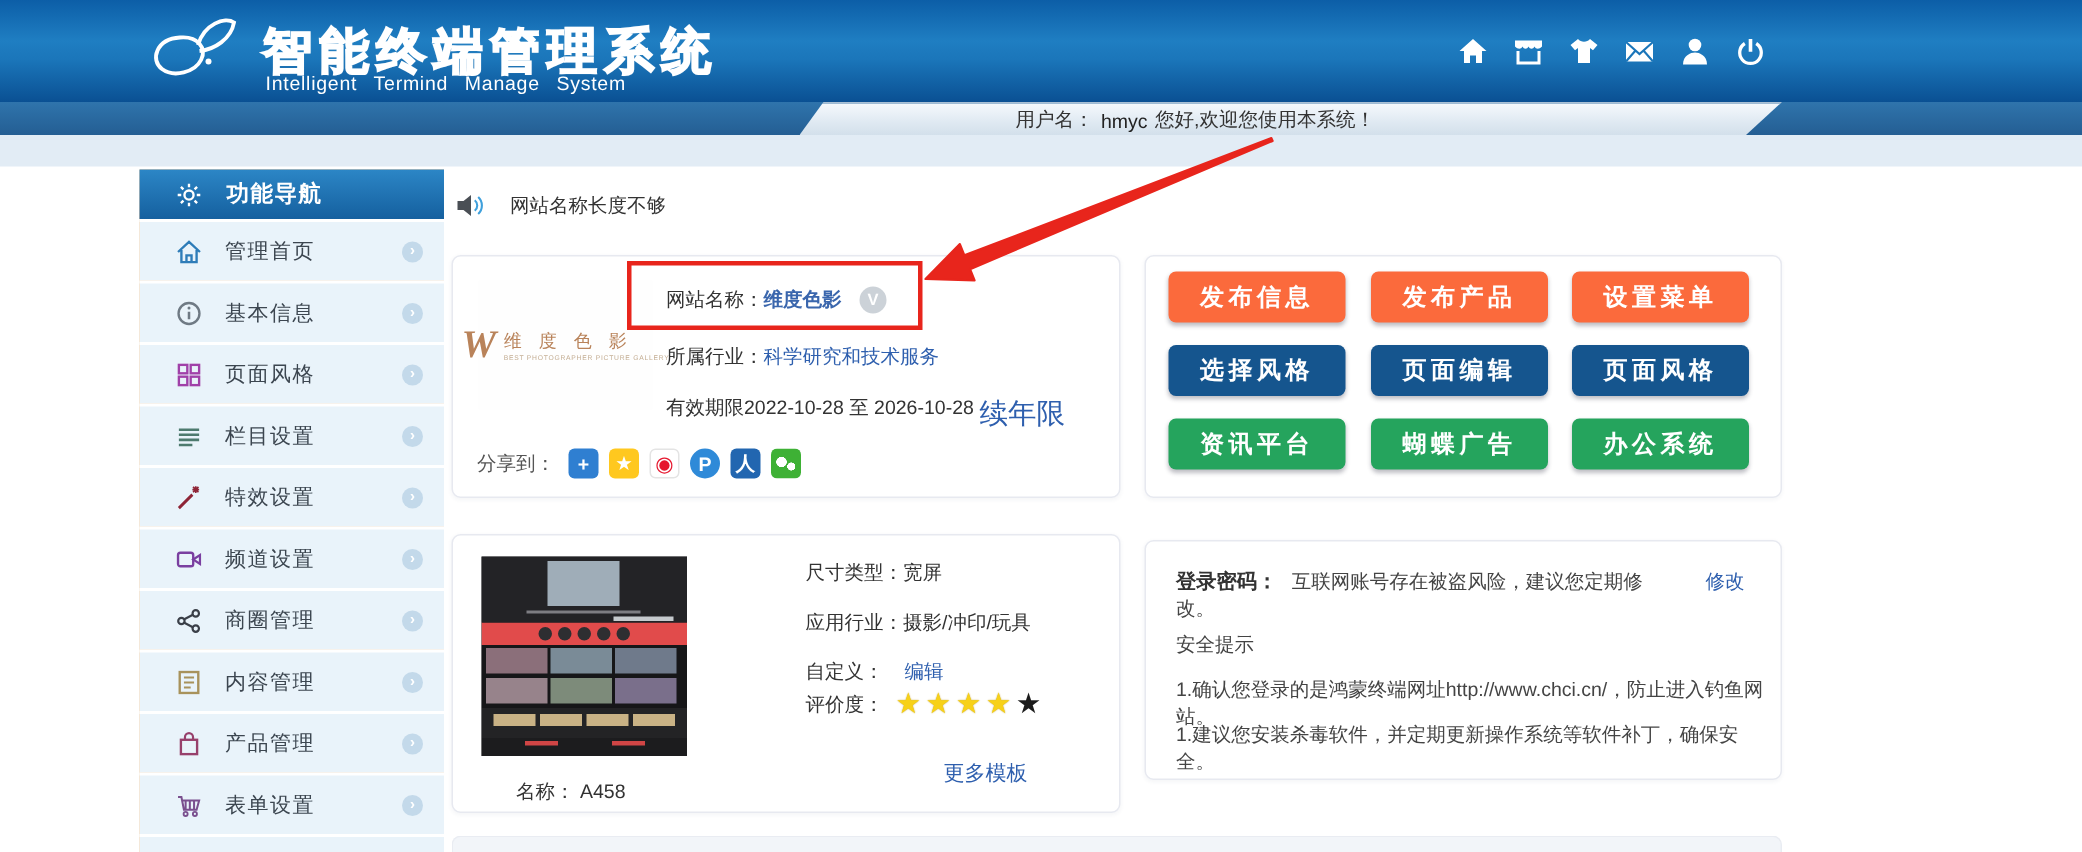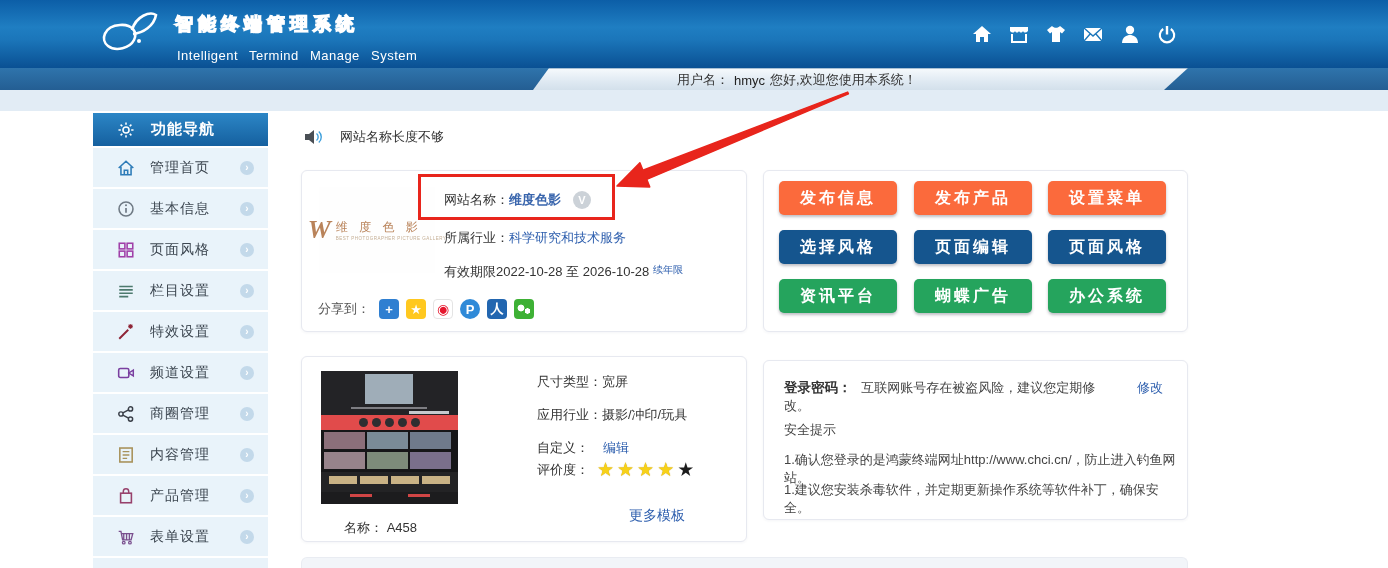--- a/index.html
+++ b/index.html
@@ -4,21 +4,21 @@
 <style>
   * { margin:0; padding:0; box-sizing:border-box; }
   html,body { width:1388px; height:568px; }
   body { font-family:"Liberation Sans","DejaVu Sans",sans-serif; background:#fff; overflow:hidden; }
   #page { position:relative; width:1388px; height:568px; background:#fff; overflow:hidden; }
 
   
   .top-header { position:absolute; left:0; top:0; width:1388px; height:68px;
     background:linear-gradient(180deg,#0c5ea7 0%,#1f7ec2 40%,#1b76ba 58%,#0a5093 100%); }
   .logo-mark { position:absolute; left:96px; top:8px; width:66px; height:54px; }
-  .app-title { position:absolute; left:175px; top:12px; font-size:18px; font-weight:bold;
+  .app-title { position:absolute; left:175px; top:12px; font-size:33px; font-weight:bold;
     letter-spacing:5px; color:rgba(235,245,255,.35); -webkit-text-stroke:1.3px #ffffff;
     text-shadow:0 0 1px #fff; }
   .app-subtitle { position:absolute; left:177px; top:48px; font-size:13px; color:#fff;
     letter-spacing:.5px; word-spacing:7px; }
   .header-icons { position:absolute; left:970px; top:22px; display:flex; gap:13px; }
   .hicon { width:24px; height:24px; display:inline-flex; align-items:center; justify-content:center; cursor:pointer; }
   .hicon svg { width:22px; height:22px; }
 
   
   .greeting-bar { position:absolute; left:0; top:68px; width:1388px; height:22px;
@@ -26,21 +26,21 @@
   .greeting-trapezoid { position:absolute; left:533px; top:0; width:655px; height:22px;
     background:linear-gradient(180deg,#f5f9fc 0%,#dfe9f2 60%,#d3e0eb 100%);
     border-top:1px solid #a9c0d4;
     clip-path:polygon(16px 0,100% 0,calc(100% - 24px) 100%,0 100%); }
   .greeting-text { position:absolute; left:144px; top:0; height:22px; display:flex;
     align-items:center; font-size:13px; color:#333; white-space:nowrap; }
   .greeting-text .uname { font-weight:normal; margin:16px 5px; color:#222; }
   .light-band { position:absolute; left:0; top:90px; width:1388px; height:21px; background:#e2ecf5; }
 
   
-  .sidebar { position:absolute; left:93px; top:113px; width:175px; height:455px; background:#fdba74; }
+  .sidebar { position:absolute; left:93px; top:113px; width:203px; height:455px; background:#fdba74; }
   .sidebar-header { height:33px; background:linear-gradient(180deg,#2c86c6,#15609f);
     display:flex; align-items:center; padding-left:24px; gap:16px; cursor:pointer; }
   .sidebar-header .sh-label { color:#fff; font-size:15px; font-weight:bold; letter-spacing:1px; }
   .side-item { height:41px; display:flex; align-items:center; padding:0 14px 0 24px; gap:15px;
     border-top:2px solid #fff; cursor:pointer; background:#e9f3fa; }
   .side-item:first-of-type { border-top:none; }
   .side-item .s-label { font-size:14px; color:#3c4650; flex:1; letter-spacing:1px; }
   .sicon { width:18px; height:18px; display:inline-flex; }
   .sicon svg { width:18px; height:18px; }
   .chev { width:14px; height:14px; border-radius:50%; background:#c3d9ea; color:#fff;
@@ -67,21 +67,21 @@
   .logo-w { font-family:"Liberation Serif","DejaVu Serif",serif; font-style:italic; font-weight:bold;
     font-size:26px; color:#b9835a; line-height:1; }
   .logo-cn { font-size:12px; color:#b9835a; letter-spacing:4px; white-space:nowrap; }
   .logo-tag { font-size:4.5px; color:#c4ae94; letter-spacing:.5px; white-space:nowrap; }
   .f-row { position:absolute; left:142px; font-size:13px; color:#333; display:flex; align-items:center; }
   .f-label { color:#333; }
   .f-link { color:#2e5fae; cursor:pointer; }
   .sitename-val { color:#3a66ad;font-weight:bold; }
   .vip-badge { width:18px; height:18px; border-radius:50%; background:#ccd2d8; color:#fff;
     font-size:11px; font-weight:bold; text-align:center; line-height:18px; margin-left:12px; }
-  .renew-link { position:absolute; left:351px; top:92px; font-size:10px; color:#2e5fae; cursor:pointer; }
+  .renew-link { position:absolute; left:351px; top:92px; font-size:19px; color:#2e5fae; cursor:pointer; }
   .share-row { position:absolute; left:16px; top:128px; display:flex; align-items:center; gap:7px; }
   .share-label { font-size:13px; color:#555; margin-right:2px; }
   .si { width:20px; height:20px; border-radius:4px; color:#fff; font-size:13px; font-weight:bold;
     display:inline-flex; align-items:center; justify-content:center; cursor:pointer; }
   .si-weibo { border:1px solid #e4e4e4; color:#e6162d; font-size:14px; background:#fff; }
   .si-tencent { border-radius:50%; }
   .si-wechat { background:
       radial-gradient(circle at 7px 9px, #fff 3.4px, transparent 3.6px),
       radial-gradient(circle at 13.5px 12px, #fff 2.6px, transparent 2.8px), #3eb135 !important; }
 

